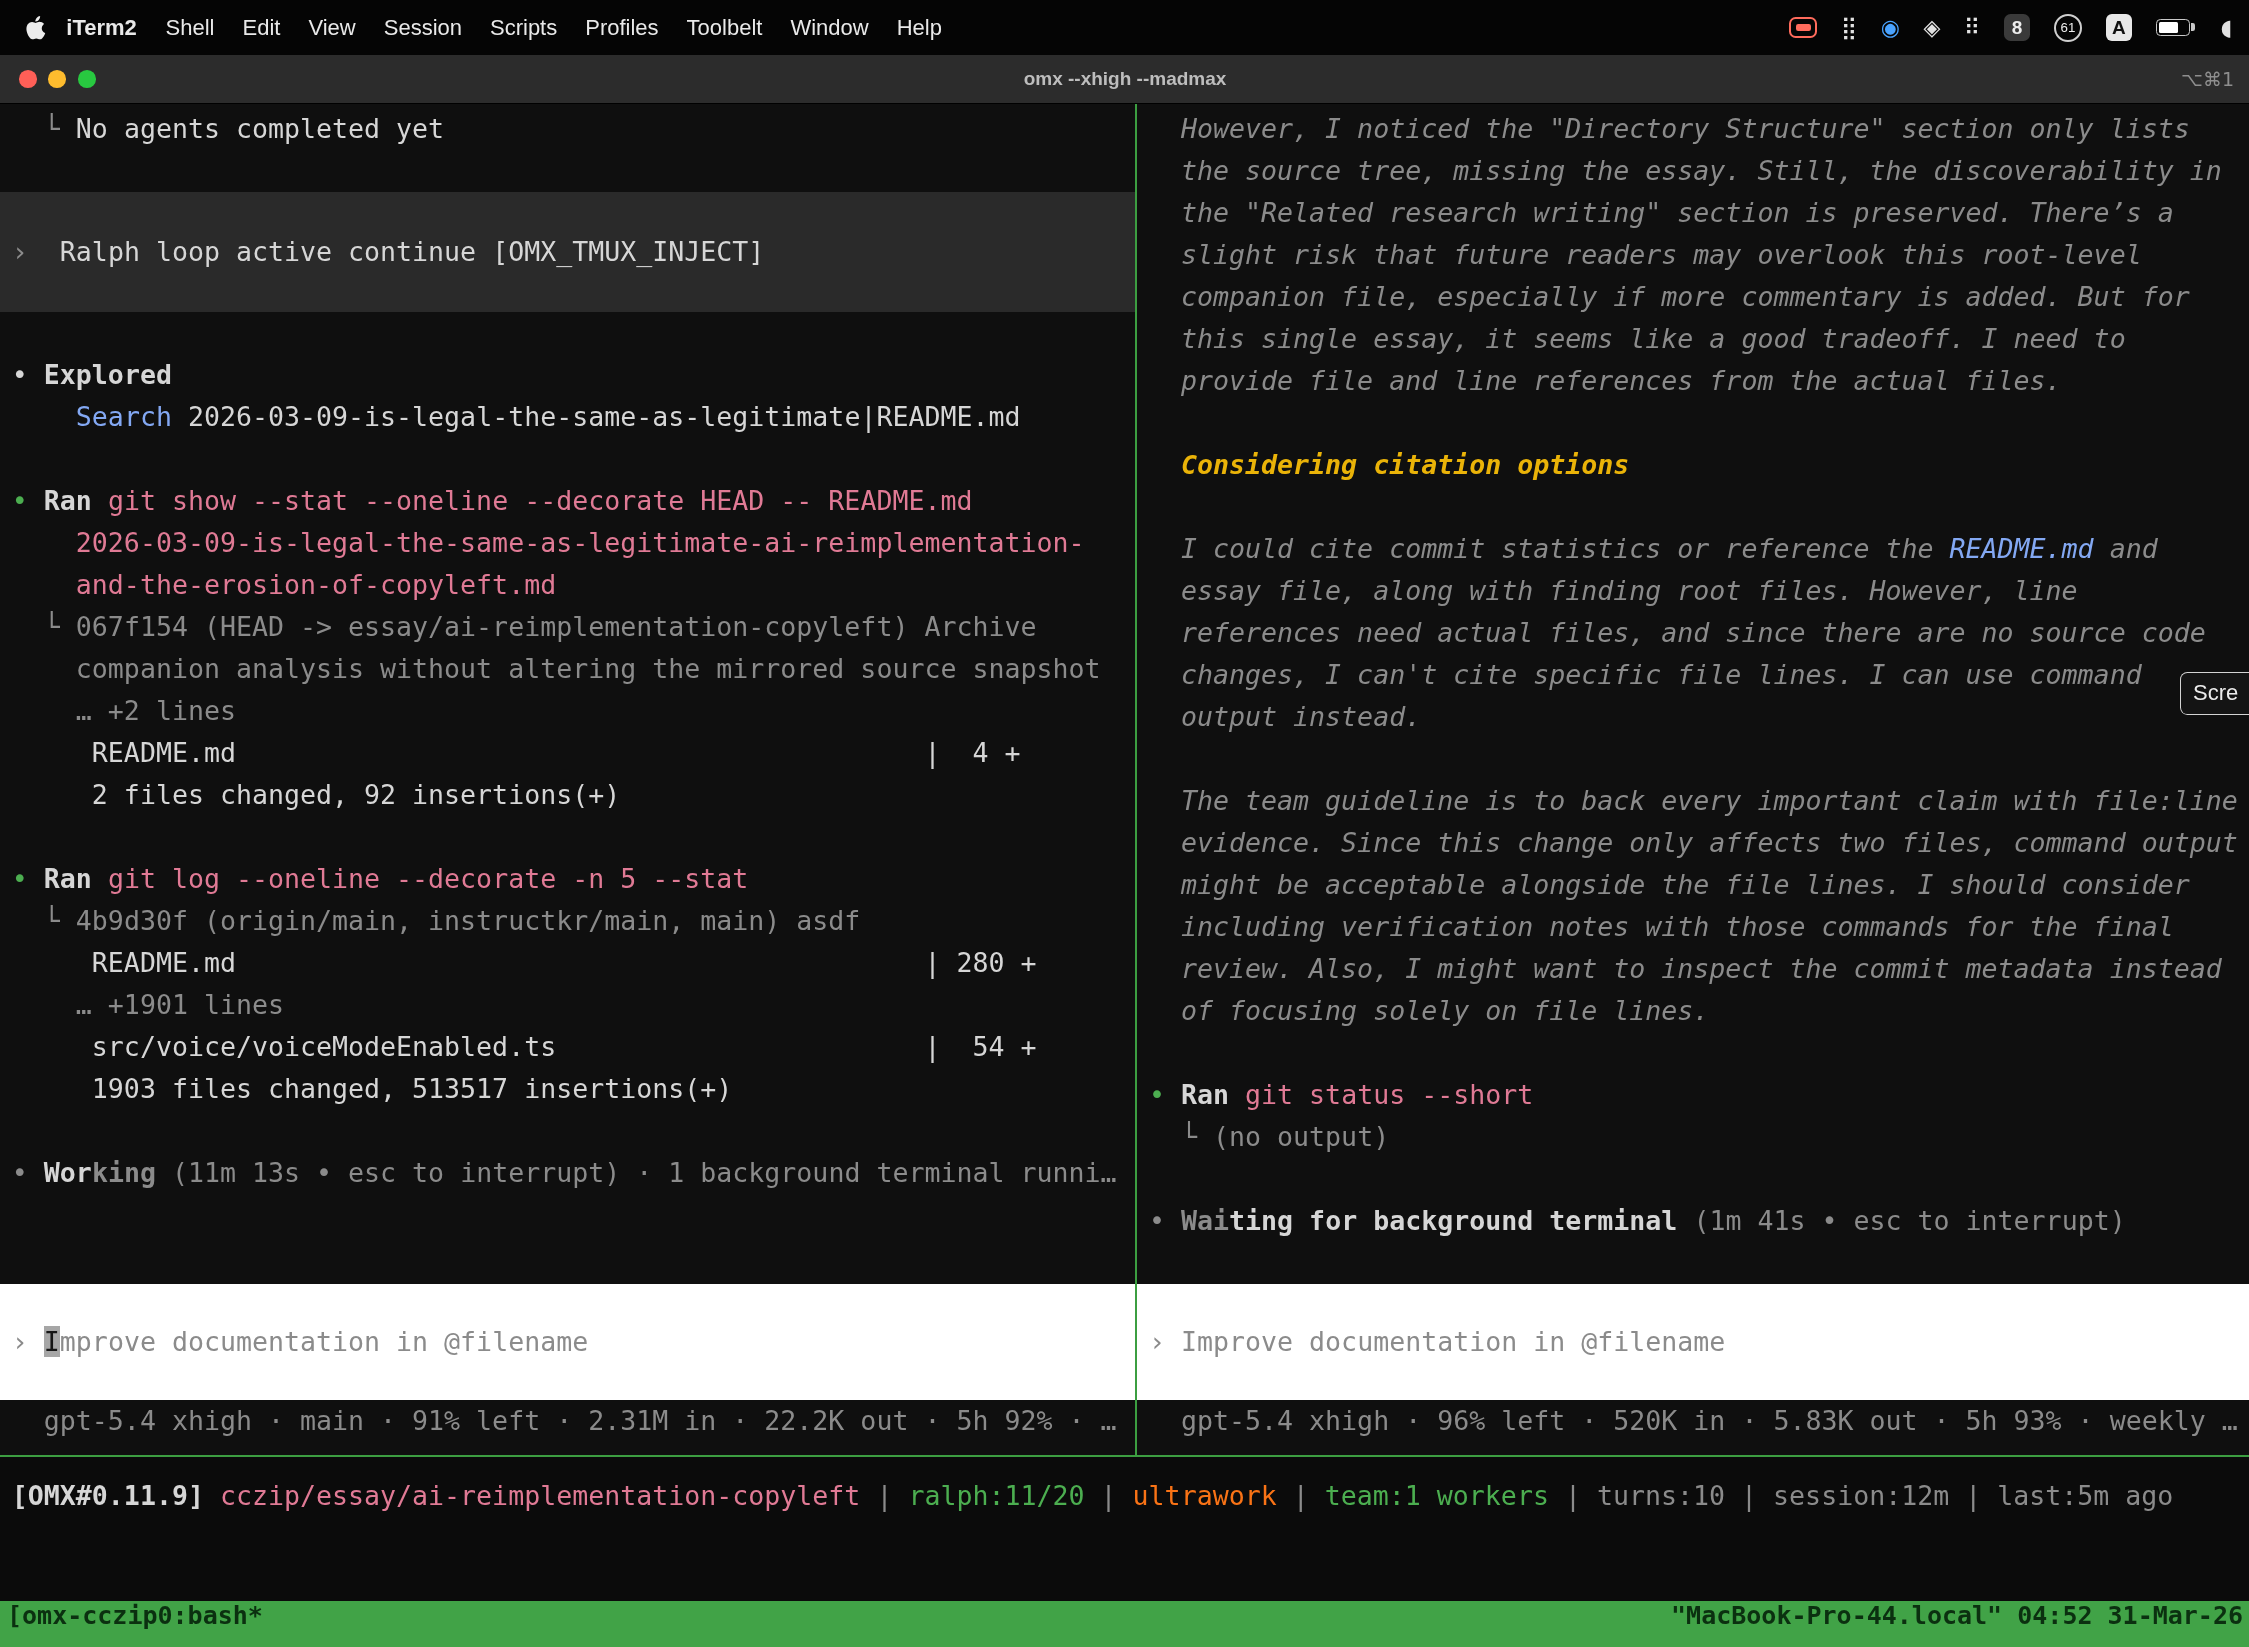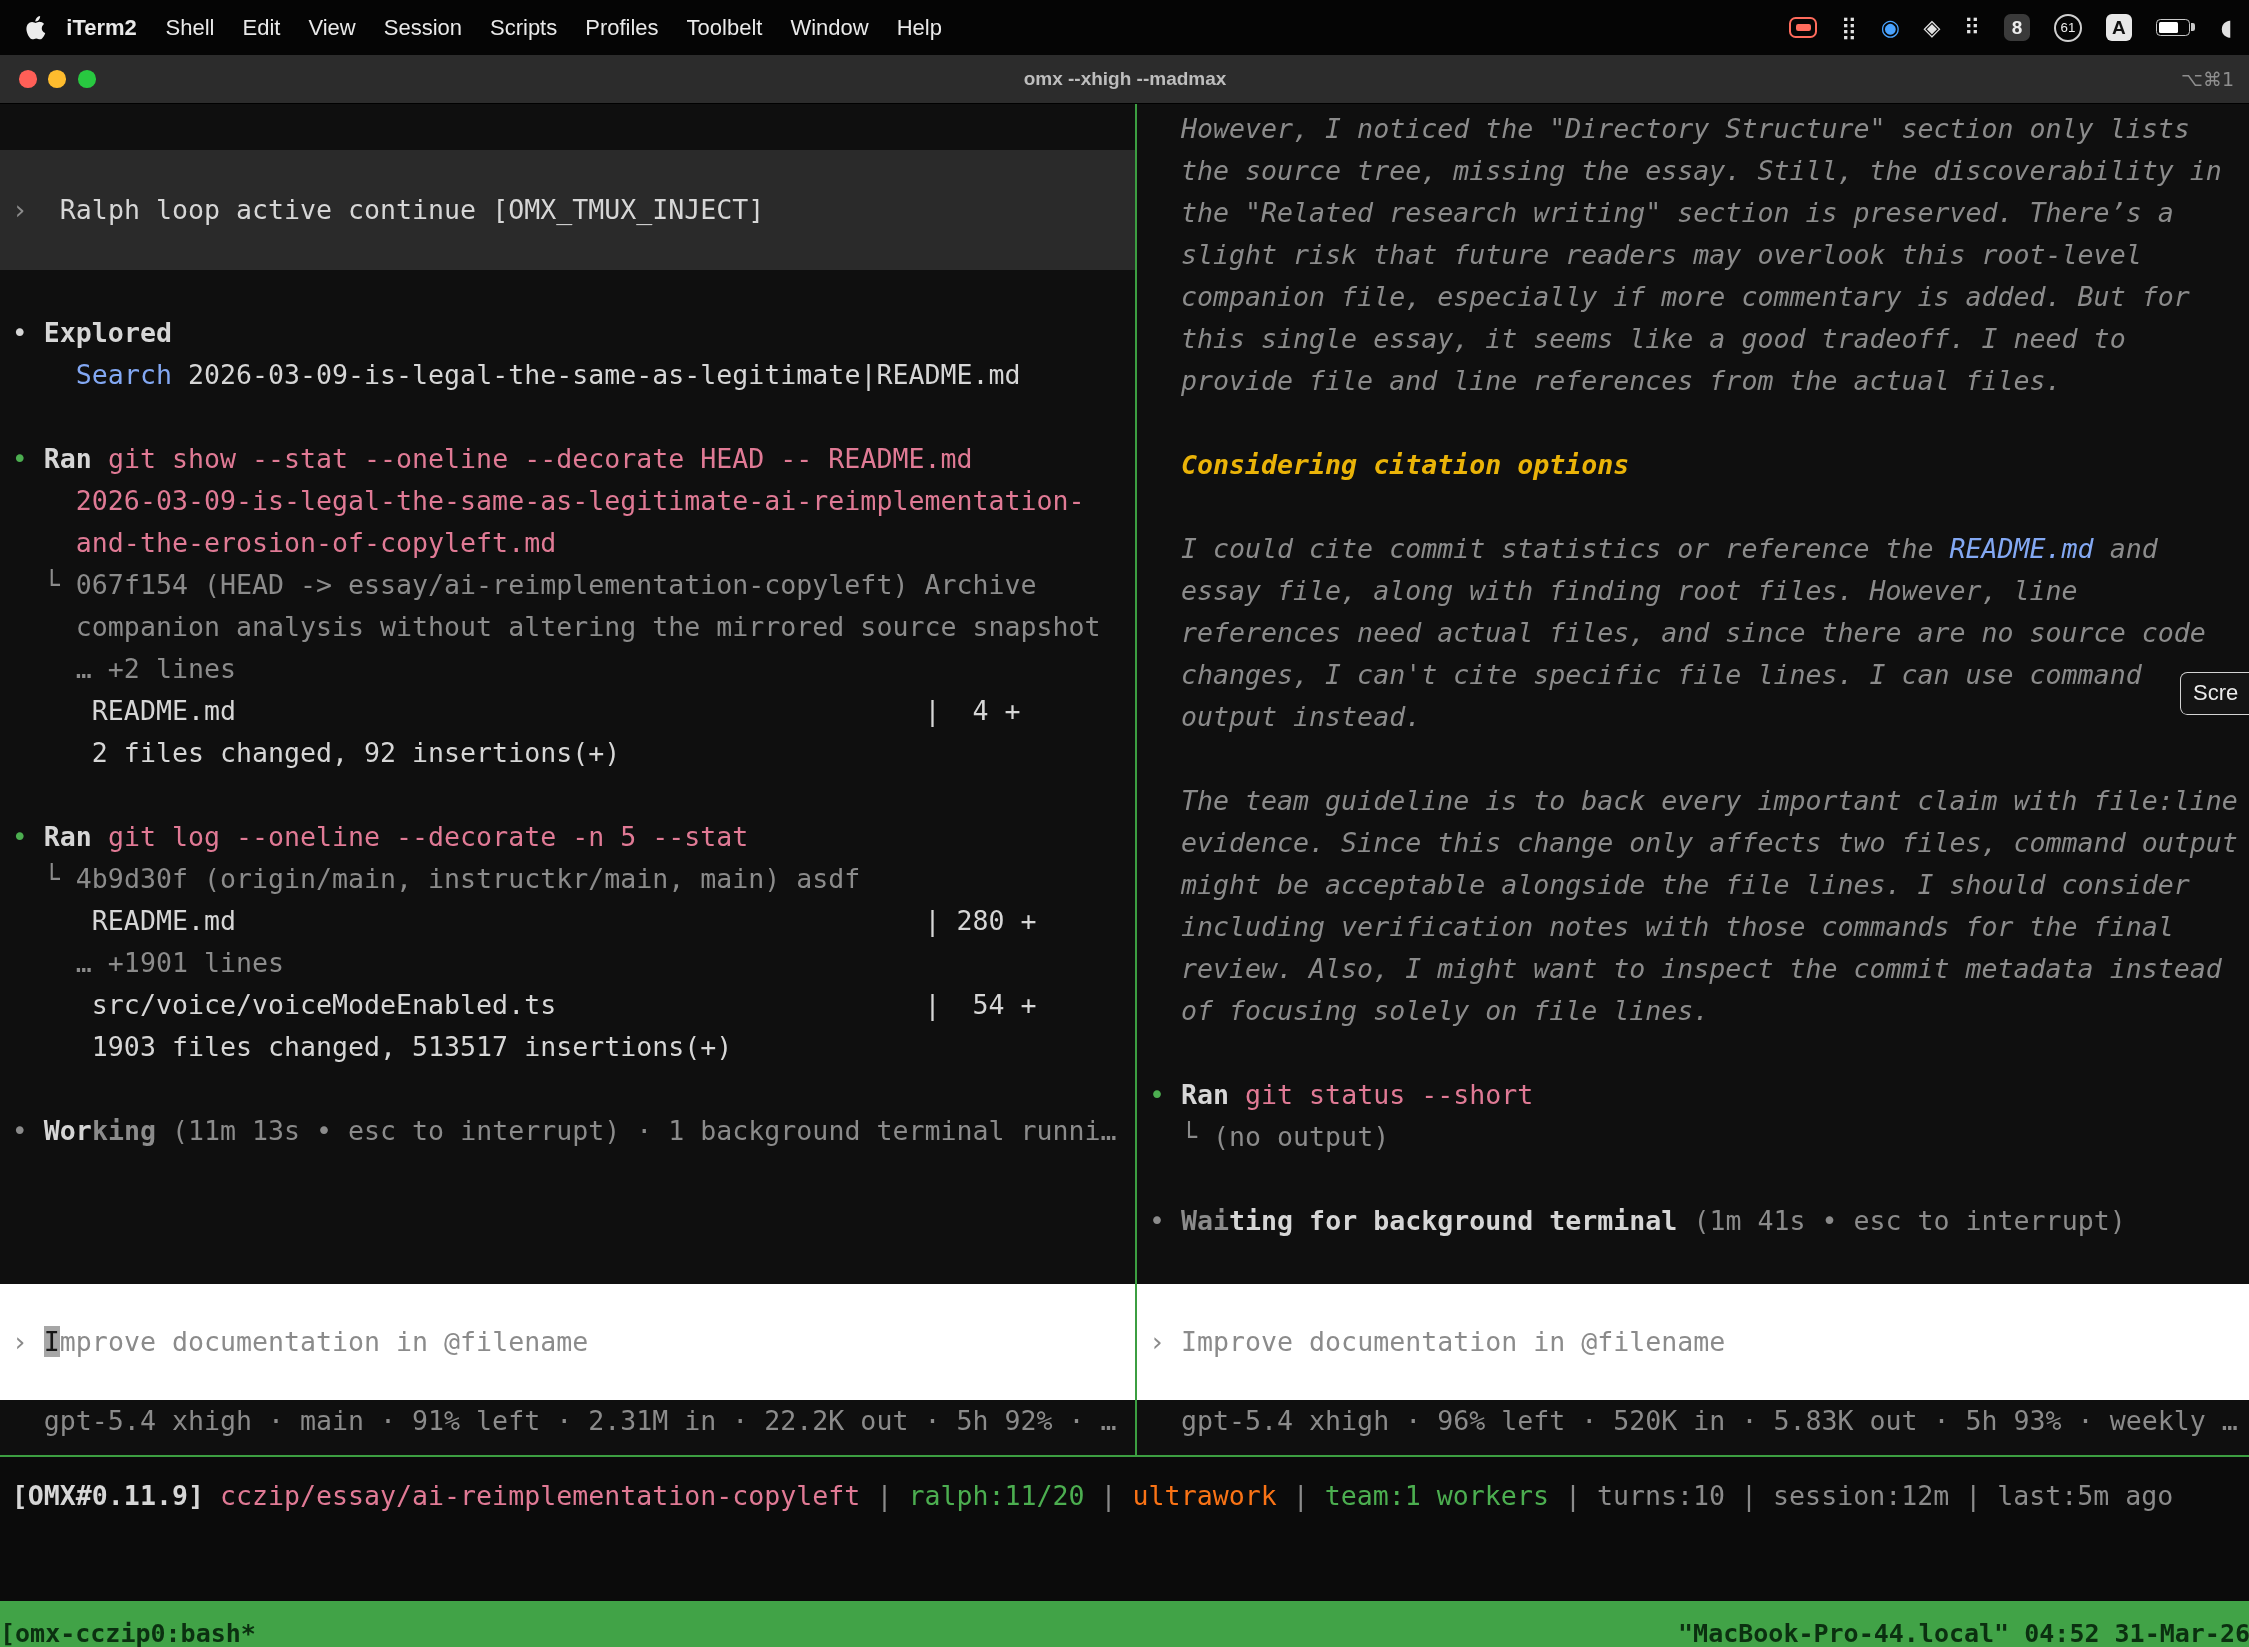--- a/index.html
+++ b/index.html
@@ -52,22 +52,22 @@
   .block-box{background:#2a2a2a;padding:39px 0}
   .input-box{background:#ffffff;padding:37px 0}
   .bottom-group{margin-top:auto;padding-bottom:13.3px}
 
   .scre{position:absolute;right:0;top:568px;border:1.5px solid #d4d4d4;border-right:none;background:#141414;
         color:#ececec;font-family:"Liberation Sans",sans-serif;font-size:22px;padding:7.4px 11.8px;
         border-radius:7.4px 0 0 7.4px;z-index:5}
 
   .status-pane{height:146px;border-top:2.2px solid #3c9e41;background:#0b0b0b;padding-top:17.7px}
 
-  .tmuxbar{height:47px;background:#41a347;color:#0b3010;display:flex;align-items:flex-end;
-           justify-content:space-between;padding:0 0;font-size:25px;font-weight:600;white-space:pre}
+  .tmuxbar{height:47px;background:#41a347;color:#0b3010;display:flex;align-items:flex-start;
+           justify-content:space-between;padding:0 7px;font-size:25px;font-weight:600;white-space:pre}
 </style>
 </head>
 <body>
 
 <div class="screen">
 
   <div class="menubar">
     <span class="apple">
       <svg width="22" height="25" viewBox="0 0 17 20">
           <path fill="#ececec" d="M13.9 10.6c0-2.2 1.8-3.3 1.9-3.4-1-1.5-2.6-1.7-3.2-1.7-1.4-.1-2.7.8-3.4.8-.7 0-1.8-.8-3-.8C4.7 5.5 3.2 6.4 2.4 7.8c-1.6 2.8-.4 7 1.2 9.3.8 1.1 1.7 2.4 2.9 2.3 1.2 0 1.6-.7 3-.7s1.8.7 3 .7c1.3 0 2.1-1.1 2.9-2.3.9-1.3 1.3-2.6 1.3-2.7-.1 0-2.8-1-2.8-3.8zM11.6 3.8c.6-.8 1.1-1.9 1-3-1 0-2.1.7-2.8 1.5-.6.7-1.2 1.8-1 2.9 1.1.1 2.2-.6 2.8-1.4z"></path>
@@ -99,20 +99,21 @@
     </div>
     <div class="tb-title">omx --xhigh --madmax</div>
     <div class="tb-short">⌥⌘1</div>
   </div>
 
   <div class="term">
     <div class="panes">
 
       <div class="pane pane-left">
         <div>
+            <div class="tl"><span class="c-g">  └ </span><span class="c-w">No agents completed yet</span></div>
             <div class="tl">&nbsp;</div>
           </div>
         <div class="block-box">
           <div>
               <div class="tl"><span class="c-g">›  </span><span class="c-w">Ralph loop active continue [OMX_TMUX_INJECT]</span></div>
             </div>
         </div>
         <div>
             <div class="tl">&nbsp;</div>
             <div class="tl"><span class="c-w">• </span><span class="c-w b">Explored</span></div>

